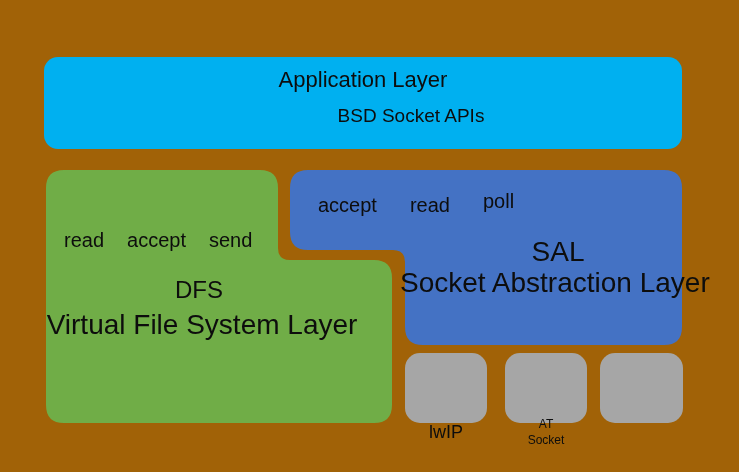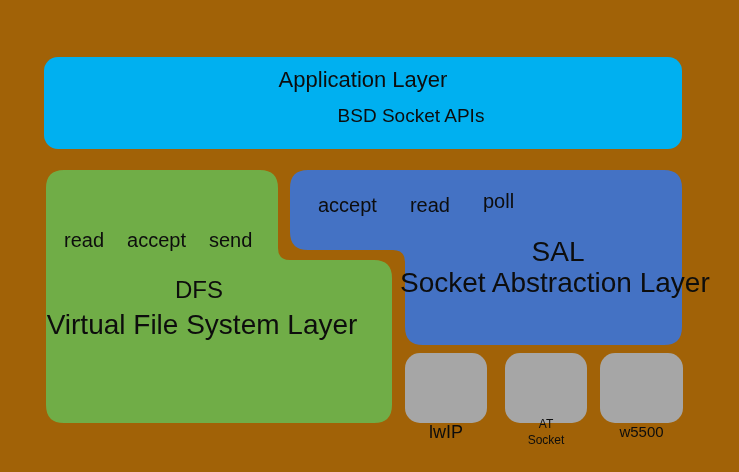--- a/index.html
+++ b/index.html
@@ -94,15 +94,14 @@
 
   <div class="txt t-dfs-acr">DFS</div>
   <div class="txt t-dfs-name">Virtual File System Layer</div>
 
   <div class="txt t-sal-acr">SAL</div>
   <div class="txt t-sal-name">Socket Abstraction Layer</div>
 
   <div class="backend-label t-lwip">lwIP</div>
   <div class="backend-label t-atsock">AT
 Socket</div>
-  <div class="backend-label t-w5500">w5500</div>
 
 </div>
 
 </body></html>

